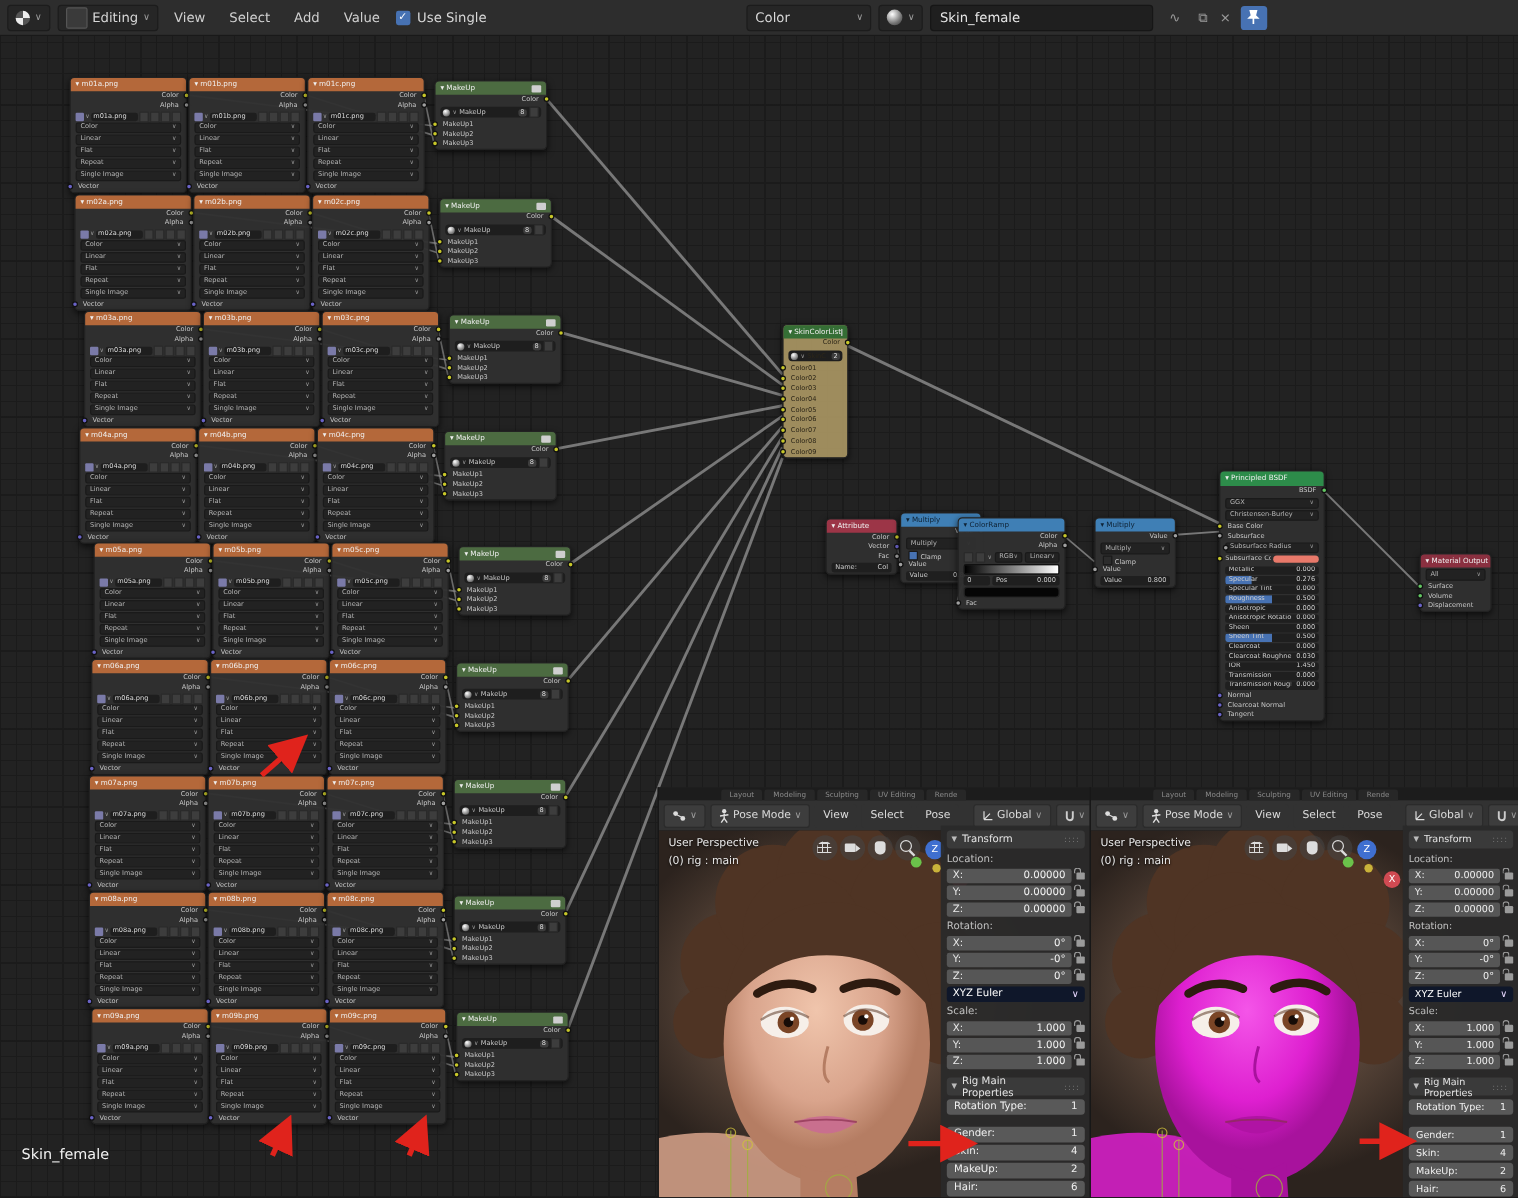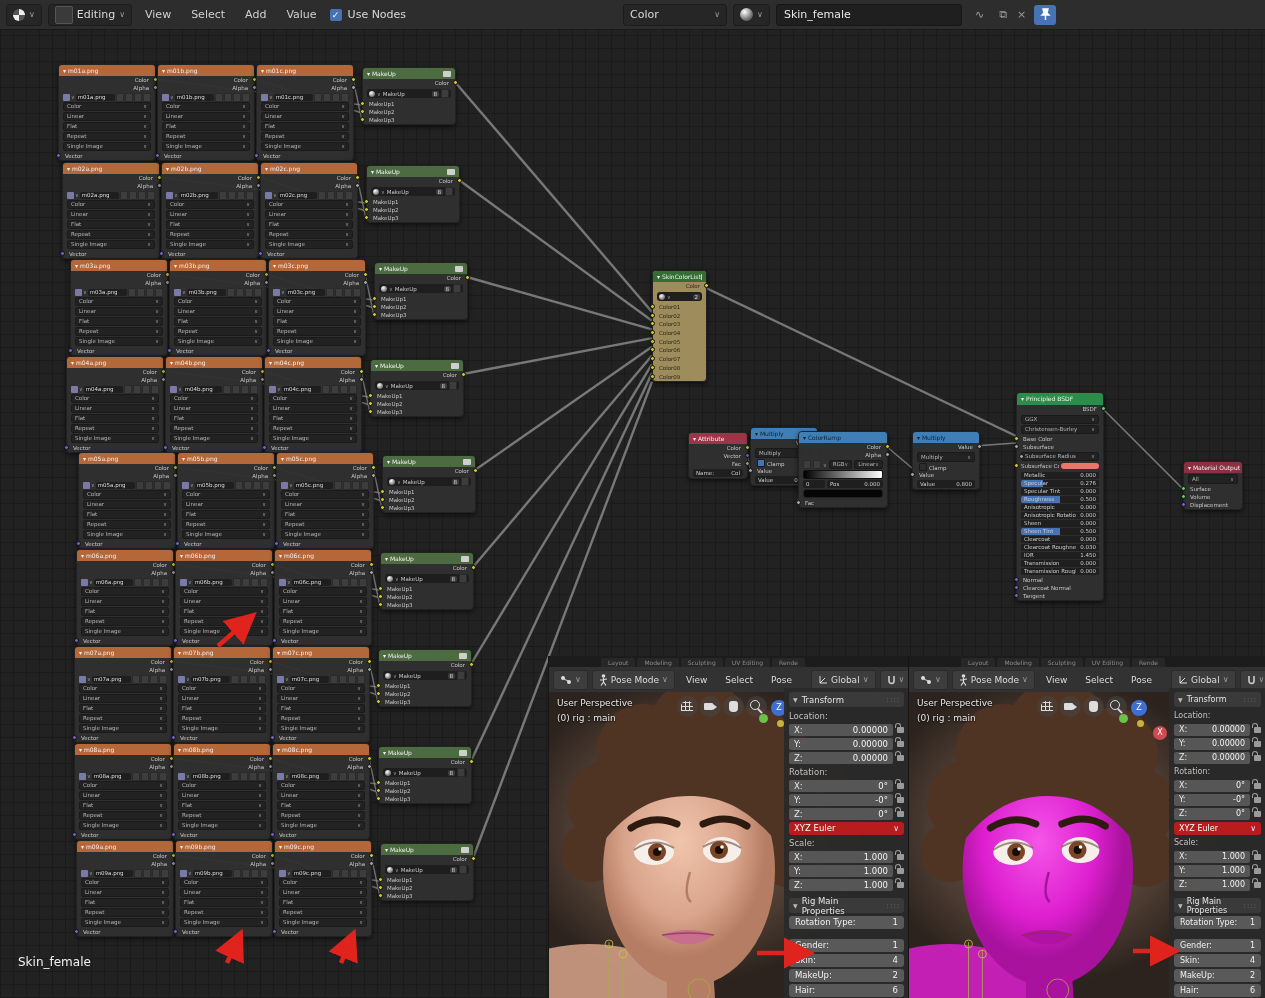--- a/index.html
+++ b/index.html
@@ -79,21 +79,21 @@
   .npanel{position:absolute;top:32px;bottom:0;background:rgba(42,42,42,.93);z-index:8;box-sizing:border-box;padding:4px 5px;font-size:8.5px;color:#cfcfcf;}
   .pnl-h{display:flex;align-items:center;gap:4px;background:#3a3a3a;border-radius:3px;height:15px;padding:0 4px;color:#e4e4e4;margin-bottom:3px;}
   .pnl-h .drag{margin-left:auto;color:#777;font-size:7px;letter-spacing:1px;}
   .tri{font-size:6px;color:#bbb;}
   .pnl-lab{height:12px;line-height:12px;color:#c0c0c0;margin-top:2px;}
   .frow{display:flex;align-items:center;height:13px;margin:1px 0;}
   .ffield{flex:1;background:#565656;border-radius:2px;height:12px;display:flex;justify-content:space-between;align-items:center;padding:0 5px;color:#f2f2f2;}
   .fx{color:#e8e8e8;}
   .lock{width:7px;height:6px;background:#9a9a9a;border-radius:1px;position:relative;margin-left:4px;flex:0 0 auto;}
   .lock::before{content:"";position:absolute;width:4px;height:4px;border:1.4px solid #9a9a9a;border-bottom:none;border-radius:3px 3px 0 0;top:-4px;left:-2px;}
-  .euler{background:#b91c1c;border-radius:3px;height:13px;line-height:13px;color:#fff;padding:0 5px;margin:2px 0;display:flex;justify-content:space-between;}
+  .euler{background:#0f172a;border-radius:3px;height:13px;line-height:13px;color:#fff;padding:0 5px;margin:2px 0;display:flex;justify-content:space-between;}
   .rig-btn{background:#595959;border-radius:3px;height:13px;line-height:13px;display:flex;justify-content:space-between;padding:0 6px;color:#f0f0f0;margin:2px 0;}
   #canvas-label{position:absolute;left:18px;top:955px;font-size:12px;color:#f2f2f2;z-index:30;}
   svg.layer{position:absolute;left:0;top:0;pointer-events:none;}
 </style>
 </head>
 <body>
 
 <div id="root">
   <svg id="wires" class="layer" width="1265" height="998">
       <line x1="155" y1="79" x2="362" y2="105" stroke="#9a9a9a" stroke-opacity="0.72" stroke-width="1.4"></line>
@@ -148,21 +148,21 @@
     <span class="tchip">
         <span class="miniico"></span>
         <span>Editing</span>
         <span class="vv">∨</span>
       </span>
     <span class="tmenu">View</span>
     <span class="tmenu">Select</span>
     <span class="tmenu">Add</span>
     <span class="tmenu">Value</span>
     <span class="cb">✓</span>
-    <span>Use Nodes</span>
+    <span>Use Single</span>
     <span style="flex:0 0 205px"></span>
     <span class="tchip" style="width:90px;justify-content:space-between">
         <span>Color</span>
         <span class="vv">∨</span>
       </span>
     <span class="tchip">
         <span class="ball-ic"></span>
         <span class="vv">∨</span>
       </span>
     <span class="namefield">

